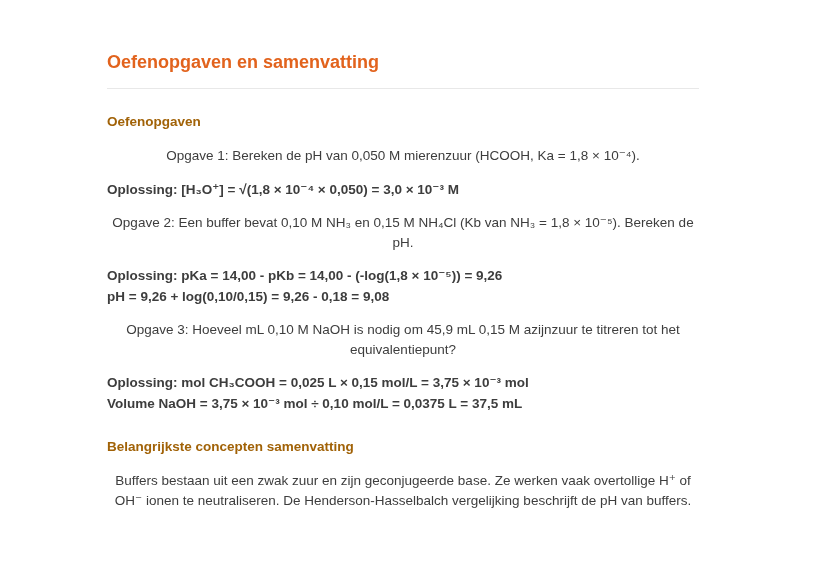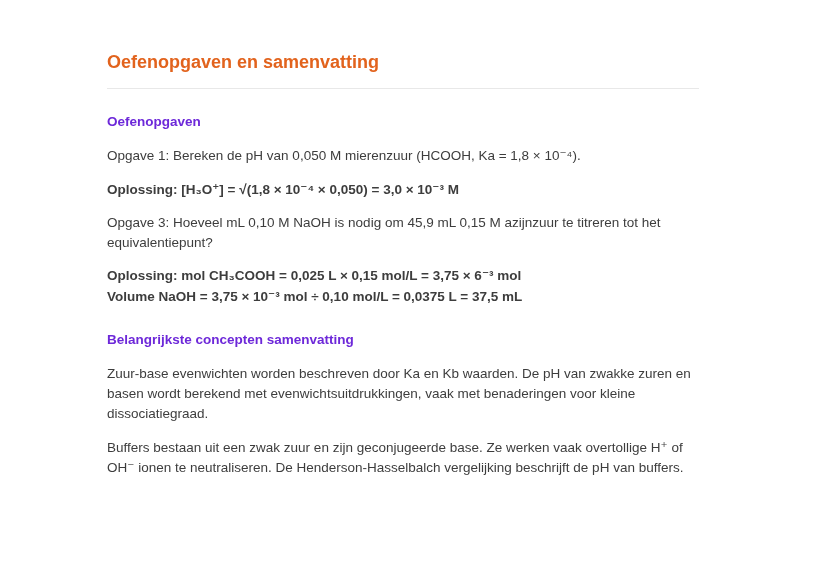--- a/index.html
+++ b/index.html
@@ -28,29 +28,30 @@
   .divider {
     border-bottom: 1px solid #e8e8e8;
     margin-top: 14px;
     margin-bottom: 0;
     width: 100%;
     height: 0;
   }
   h2.section-heading {
     font-size: 13.5px;
     font-weight: 700;
-    color: #6d28d9;
+    color: #a16207;
     margin-top: 25px;
     margin-bottom: 17px;
   }
   p.para {
     font-size: 13.5px;
     line-height: 1.5;
     margin-bottom: 13px;
     color: #3d3d3d;
+    text-align: center;
   }
   .solution .line {
     font-size: 13.5px;
     line-height: 1.5;
     color: #3d3d3d;
   }
   .solution {
     margin-bottom: 13px;
     font-weight: bold;
   }
@@ -64,28 +65,32 @@
   <div class="divider"></div>
 
   <h2 class="section-heading">Oefenopgaven</h2>
 
   <p class="para">Opgave 1: Bereken de pH van 0,050 M mierenzuur (HCOOH, Ka = 1,8 × 10⁻⁴).</p>
 
   <div class="solution">
     <div class="line">Oplossing: [H₃O⁺] = √(1,8 × 10⁻⁴ × 0,050) = 3,0 × 10⁻³ M</div>
   </div>
 
+  <p class="para">Opgave 2: Een buffer bevat 0,10 M NH₃ en 0,15 M NH₄Cl (Kb van NH₃ = 1,8 × 10⁻⁵). Bereken de pH.</p>
 
+  <div class="solution">
+    <div class="line">Oplossing: pKa = 14,00 - pKb = 14,00 - (-log(1,8 × 10⁻⁵)) = 9,26</div>
+    <div class="line">pH = 9,26 + log(0,10/0,15) = 9,26 - 0,18 = 9,08</div>
+  </div>
 
   <p class="para">Opgave 3: Hoeveel mL 0,10 M NaOH is nodig om 45,9 mL 0,15 M azijnzuur te titreren tot het equivalentiepunt?</p>
 
   <div class="solution">
-    <div class="line">Oplossing: mol CH₃COOH = 0,025 L × 0,15 mol/L = 3,75 × 6⁻³ mol</div>
+    <div class="line">Oplossing: mol CH₃COOH = 0,025 L × 0,15 mol/L = 3,75 × 10⁻³ mol</div>
     <div class="line">Volume NaOH = 3,75 × 10⁻³ mol ÷ 0,10 mol/L = 0,0375 L = 37,5 mL</div>
   </div>
 
   <h2 class="section-heading">Belangrijkste concepten samenvatting</h2>
 
-  <p class="para">Zuur-base evenwichten worden beschreven door Ka en Kb waarden. De pH van zwakke zuren en basen wordt berekend met evenwichtsuitdrukkingen, vaak met benaderingen voor kleine dissociatiegraad.</p>
 
   <p class="para">Buffers bestaan uit een zwak zuur en zijn geconjugeerde base. Ze werken vaak overtollige H⁺ of OH⁻ ionen te neutraliseren. De Henderson-Hasselbalch vergelijking beschrijft de pH van buffers.</p>
 
 </div>
 
 </body></html>

